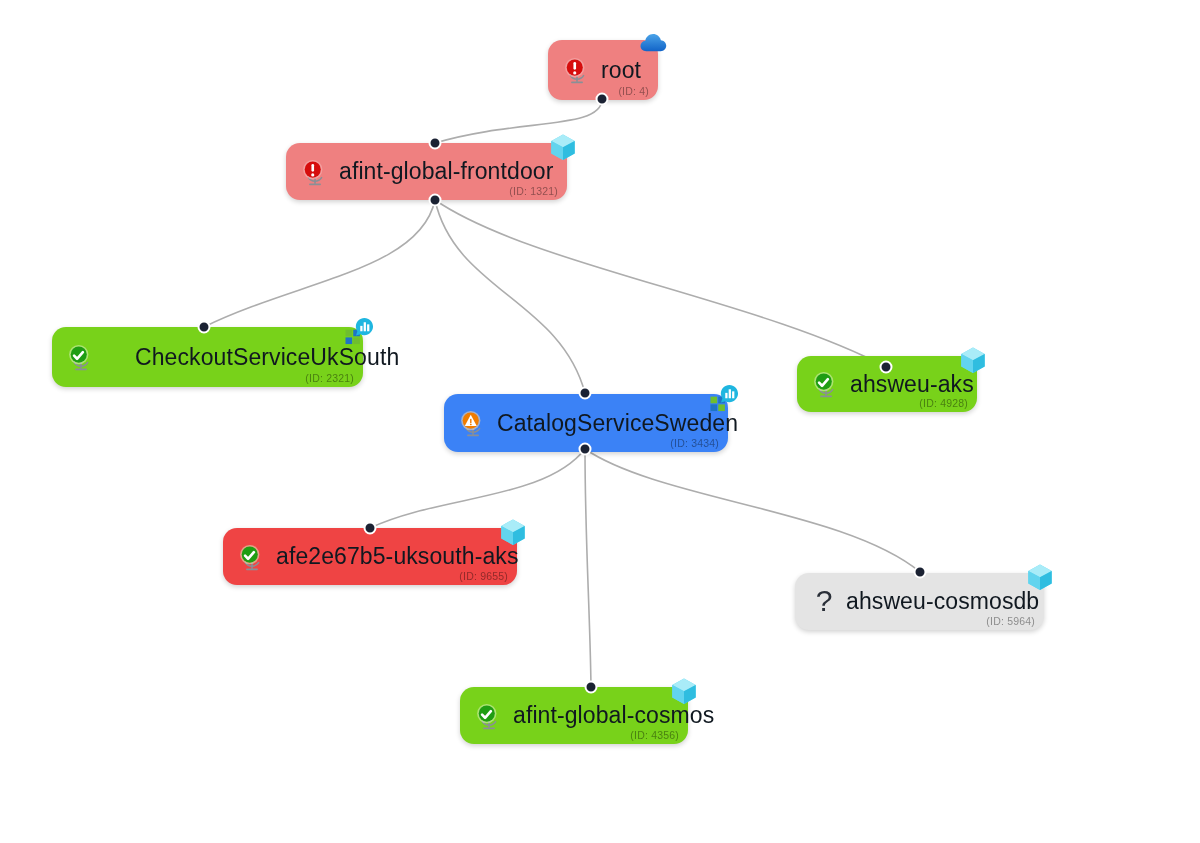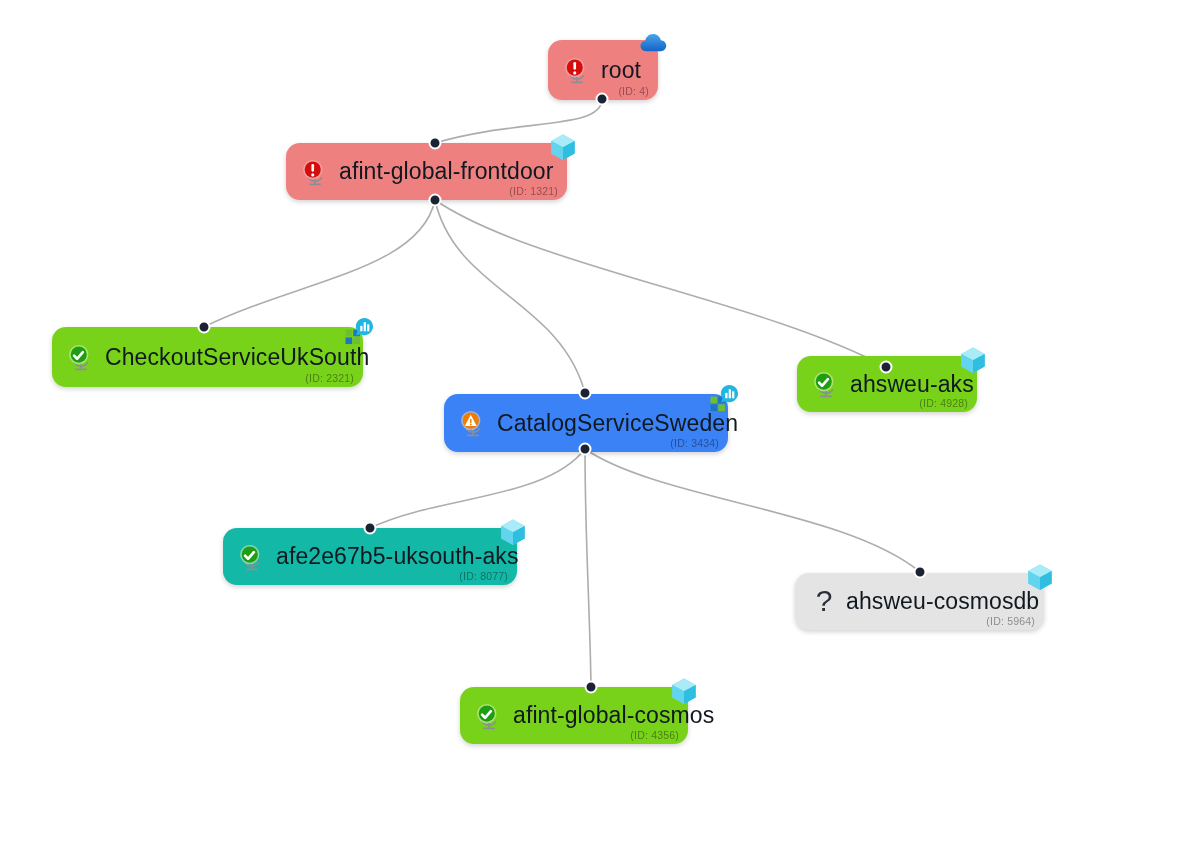--- a/index.html
+++ b/index.html
@@ -153,21 +153,21 @@
         <span class="node-id">(ID: 1321)</span>
         <span>
           <svg class="corner-icon" viewBox="0 0 40 40" xmlns="http://www.w3.org/2000/svg">
             <path d="M20 6 L33 13.2 L33 27.2 L20 34.4 L7 27.2 L7 13.2 Z" fill="#5fd9f2"></path>
             <path d="M20 6 L33 13.2 L20 20.4 L7 13.2 Z" fill="#a9ecf8"></path>
             <path d="M20 20.4 L33 13.2 L33 27.2 L20 34.4 Z" fill="#2fbde0"></path>
             <path d="M20 20.4 L20 34.4 L7 27.2 L7 13.2 Z" fill="#62d4ee"></path>
           </svg>
         </span>
       </div>
-      <div class="node" style="left: 52px; top: 327px; width: 311px; height: 60px; background: rgb(120, 210, 26);">
+      <div class="node" style="left: 52px; top: 327px; width: 311px; height: 60px; background: rgb(120, 210, 26); gap: 30px;">
         <span style="display: flex;">
           <svg class="status-icon" viewBox="0 0 32 32" xmlns="http://www.w3.org/2000/svg">
             <g stroke="#8a8f96" stroke-width="1.7" fill="none" stroke-linecap="round">
               <path d="M16 22.5 L16 28"></path>
               <path d="M10.5 29.2 L21.5 29.2"></path>
               <path d="M9.0 22.0 A 8.4 8.4 0 0 0 23.0 22.0"></path>
             </g>
             <circle cx="13.6" cy="13.4" r="10.3" fill="#d8f0bd" opacity="0.55"></circle>
             <circle cx="13.6" cy="13.4" r="8.6" fill="#1f9d13"></circle>
             <path d="M8.6 14.6 l3.2 3.3 l6.2 -7.0" fill="none" stroke="#ffffff" stroke-width="2.8" stroke-linecap="round" stroke-linejoin="round"></path>
@@ -235,35 +235,35 @@
         <span class="node-id">(ID: 4928)</span>
         <span>
           <svg class="corner-icon" viewBox="0 0 40 40" xmlns="http://www.w3.org/2000/svg">
             <path d="M20 6 L33 13.2 L33 27.2 L20 34.4 L7 27.2 L7 13.2 Z" fill="#5fd9f2"></path>
             <path d="M20 6 L33 13.2 L20 20.4 L7 13.2 Z" fill="#a9ecf8"></path>
             <path d="M20 20.4 L33 13.2 L33 27.2 L20 34.4 Z" fill="#2fbde0"></path>
             <path d="M20 20.4 L20 34.4 L7 27.2 L7 13.2 Z" fill="#62d4ee"></path>
           </svg>
         </span>
       </div>
-      <div class="node" style="left: 223px; top: 528px; width: 294px; height: 57px; background: #14b8a6;">
+      <div class="node" style="left: 223px; top: 528px; width: 294px; height: 57px; background: #ef4444;">
         <span style="display: flex;">
           <svg class="status-icon" viewBox="0 0 32 32" xmlns="http://www.w3.org/2000/svg">
             <g stroke="#8a8f96" stroke-width="1.7" fill="none" stroke-linecap="round">
               <path d="M16 22.5 L16 28"></path>
               <path d="M10.5 29.2 L21.5 29.2"></path>
               <path d="M9.0 22.0 A 8.4 8.4 0 0 0 23.0 22.0"></path>
             </g>
             <circle cx="13.6" cy="13.4" r="10.3" fill="#d8f0bd" opacity="0.55"></circle>
             <circle cx="13.6" cy="13.4" r="8.6" fill="#1f9d13"></circle>
             <path d="M8.6 14.6 l3.2 3.3 l6.2 -7.0" fill="none" stroke="#ffffff" stroke-width="2.8" stroke-linecap="round" stroke-linejoin="round"></path>
           </svg>
         </span>
         <span class="node-label">afe2e67b5-uksouth-aks</span>
-        <span class="node-id">(ID: 8077)</span>
+        <span class="node-id">(ID: 9655)</span>
         <span>
           <svg class="corner-icon" viewBox="0 0 40 40" xmlns="http://www.w3.org/2000/svg">
             <path d="M20 6 L33 13.2 L33 27.2 L20 34.4 L7 27.2 L7 13.2 Z" fill="#5fd9f2"></path>
             <path d="M20 6 L33 13.2 L20 20.4 L7 13.2 Z" fill="#a9ecf8"></path>
             <path d="M20 20.4 L33 13.2 L33 27.2 L20 34.4 Z" fill="#2fbde0"></path>
             <path d="M20 20.4 L20 34.4 L7 27.2 L7 13.2 Z" fill="#62d4ee"></path>
           </svg>
         </span>
       </div>
       <div class="node" style="left: 795px; top: 573px; width: 249px; height: 57px; background: rgb(228, 228, 228);">

